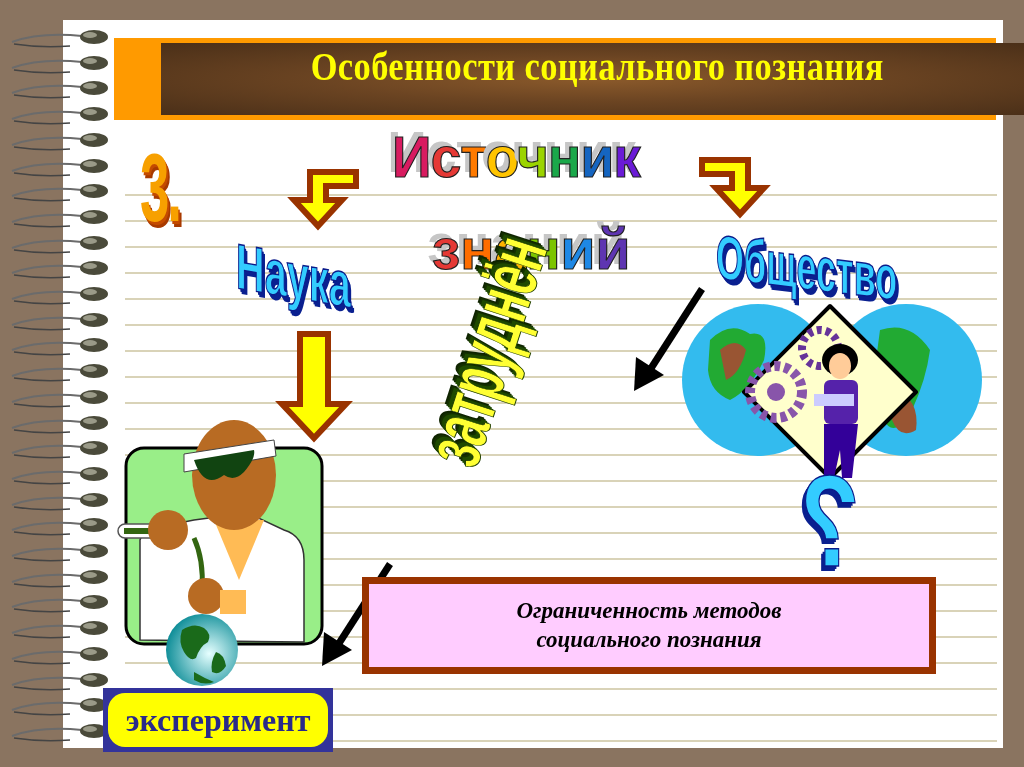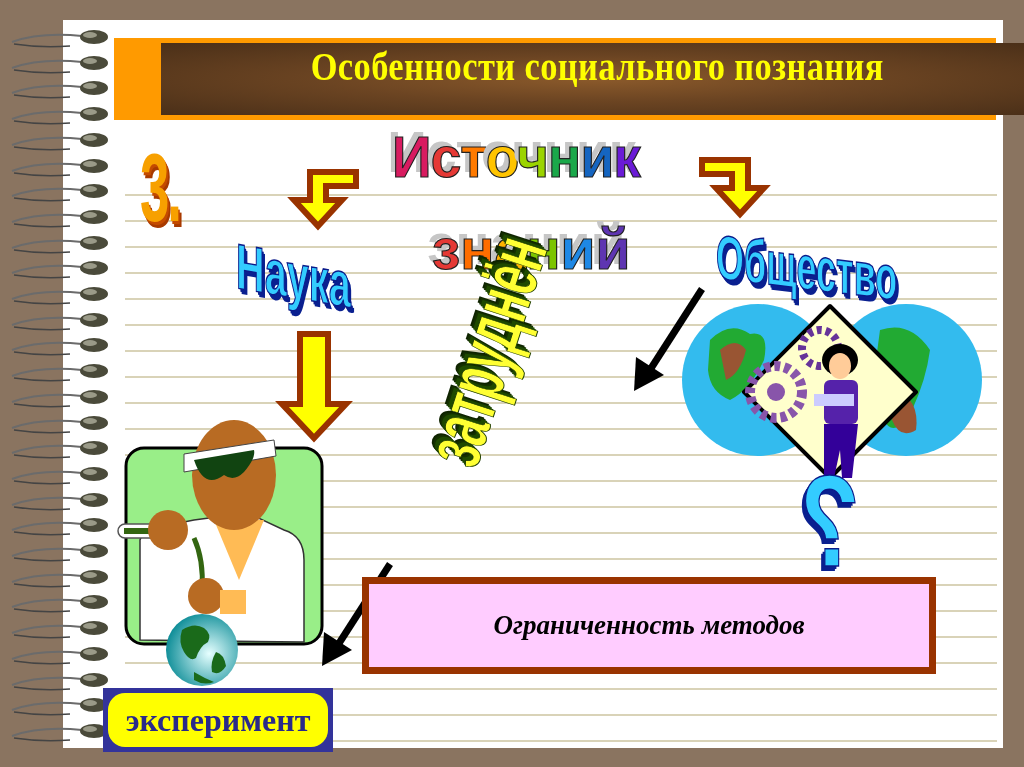--- a/index.html
+++ b/index.html
@@ -73,21 +73,21 @@
   .limit-box {
     position: absolute; left: 362px; top: 577px; width: 574px; height: 97px;
     background: #993300; box-sizing: border-box; padding: 7px;
   }
   .limit-inner {
     width: 100%; height: 100%; background: #ffccff;
     display: flex; flex-direction: column; align-items: center; justify-content: center;
   }
   .limit-line {
     font-family: "Liberation Serif", serif; font-style: italic; font-weight: bold;
-    font-size: 27px; color: #000; line-height: 1.25;
+    font-size: 23px; color: #000; line-height: 1.25;
   }
 
   .exp-box {
     position: absolute; left: 103px; top: 688px; width: 230px; height: 64px;
     background: #33339a; box-sizing: border-box; padding: 5px;
   }
   .exp-inner {
     width: 100%; height: 100%; background: #ffff00;
     display: flex; align-items: center; justify-content: center; border-radius: 17px;
   }
@@ -354,20 +354,21 @@
   <rect x="144" y="80" width="34" height="44" rx="6" fill="#5522aa"></rect>
   <rect x="134" y="94" width="40" height="12" fill="#ccccff"></rect>
   <polygon points="144,124 178,124 172,178 162,178 160,150 154,178 144,178" fill="#330099"></polygon>
 </svg>
 
 <div class="wave-word qmark">?</div>
 
 <div class="limit-box">
   <div class="limit-inner">
     <div class="limit-line">Ограниченность методов</div>
+    <div class="limit-line">социального познания</div>
   </div>
 </div>
 
 <div class="exp-box">
   <div class="exp-inner">
     <div class="exp-text">эксперимент</div>
   </div>
 </div>
 
 </body></html>

